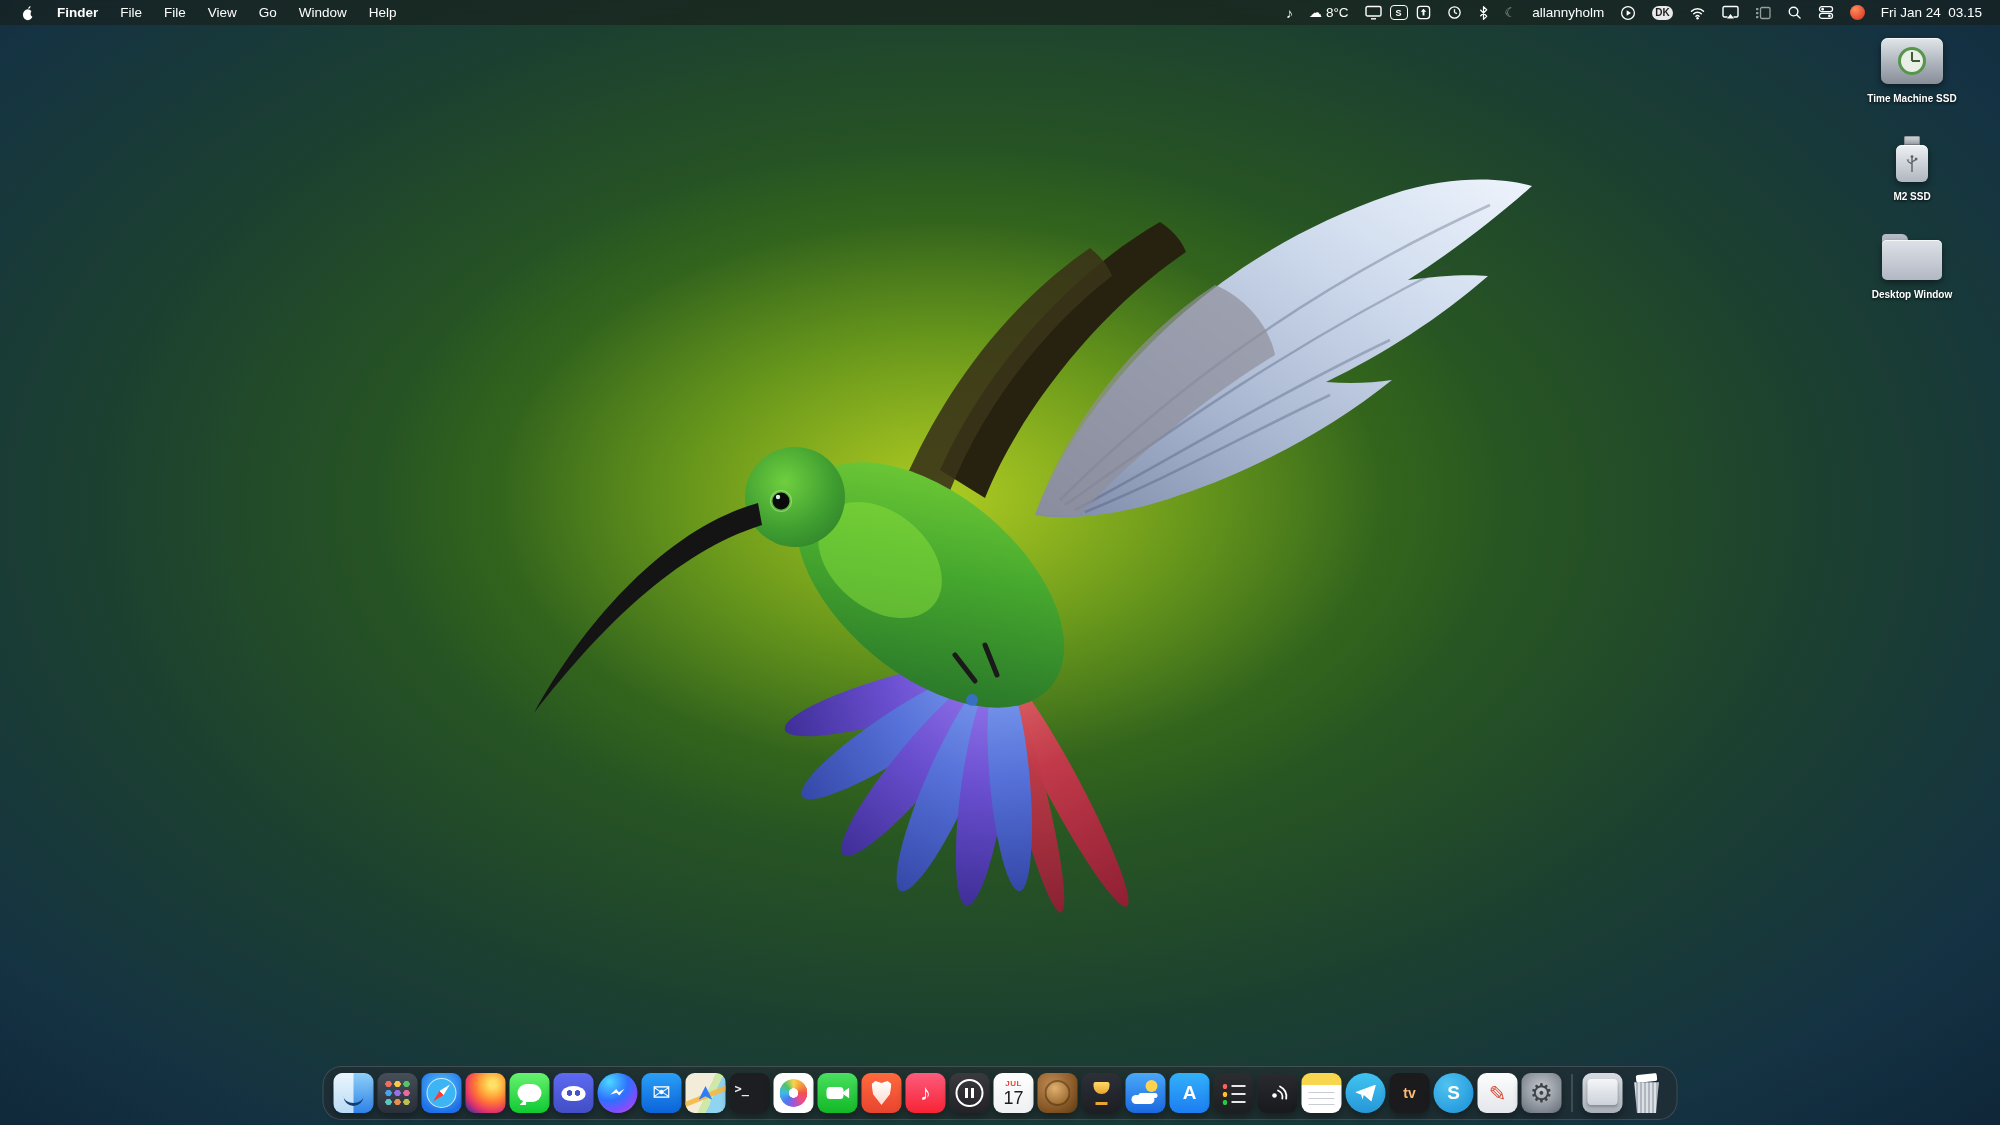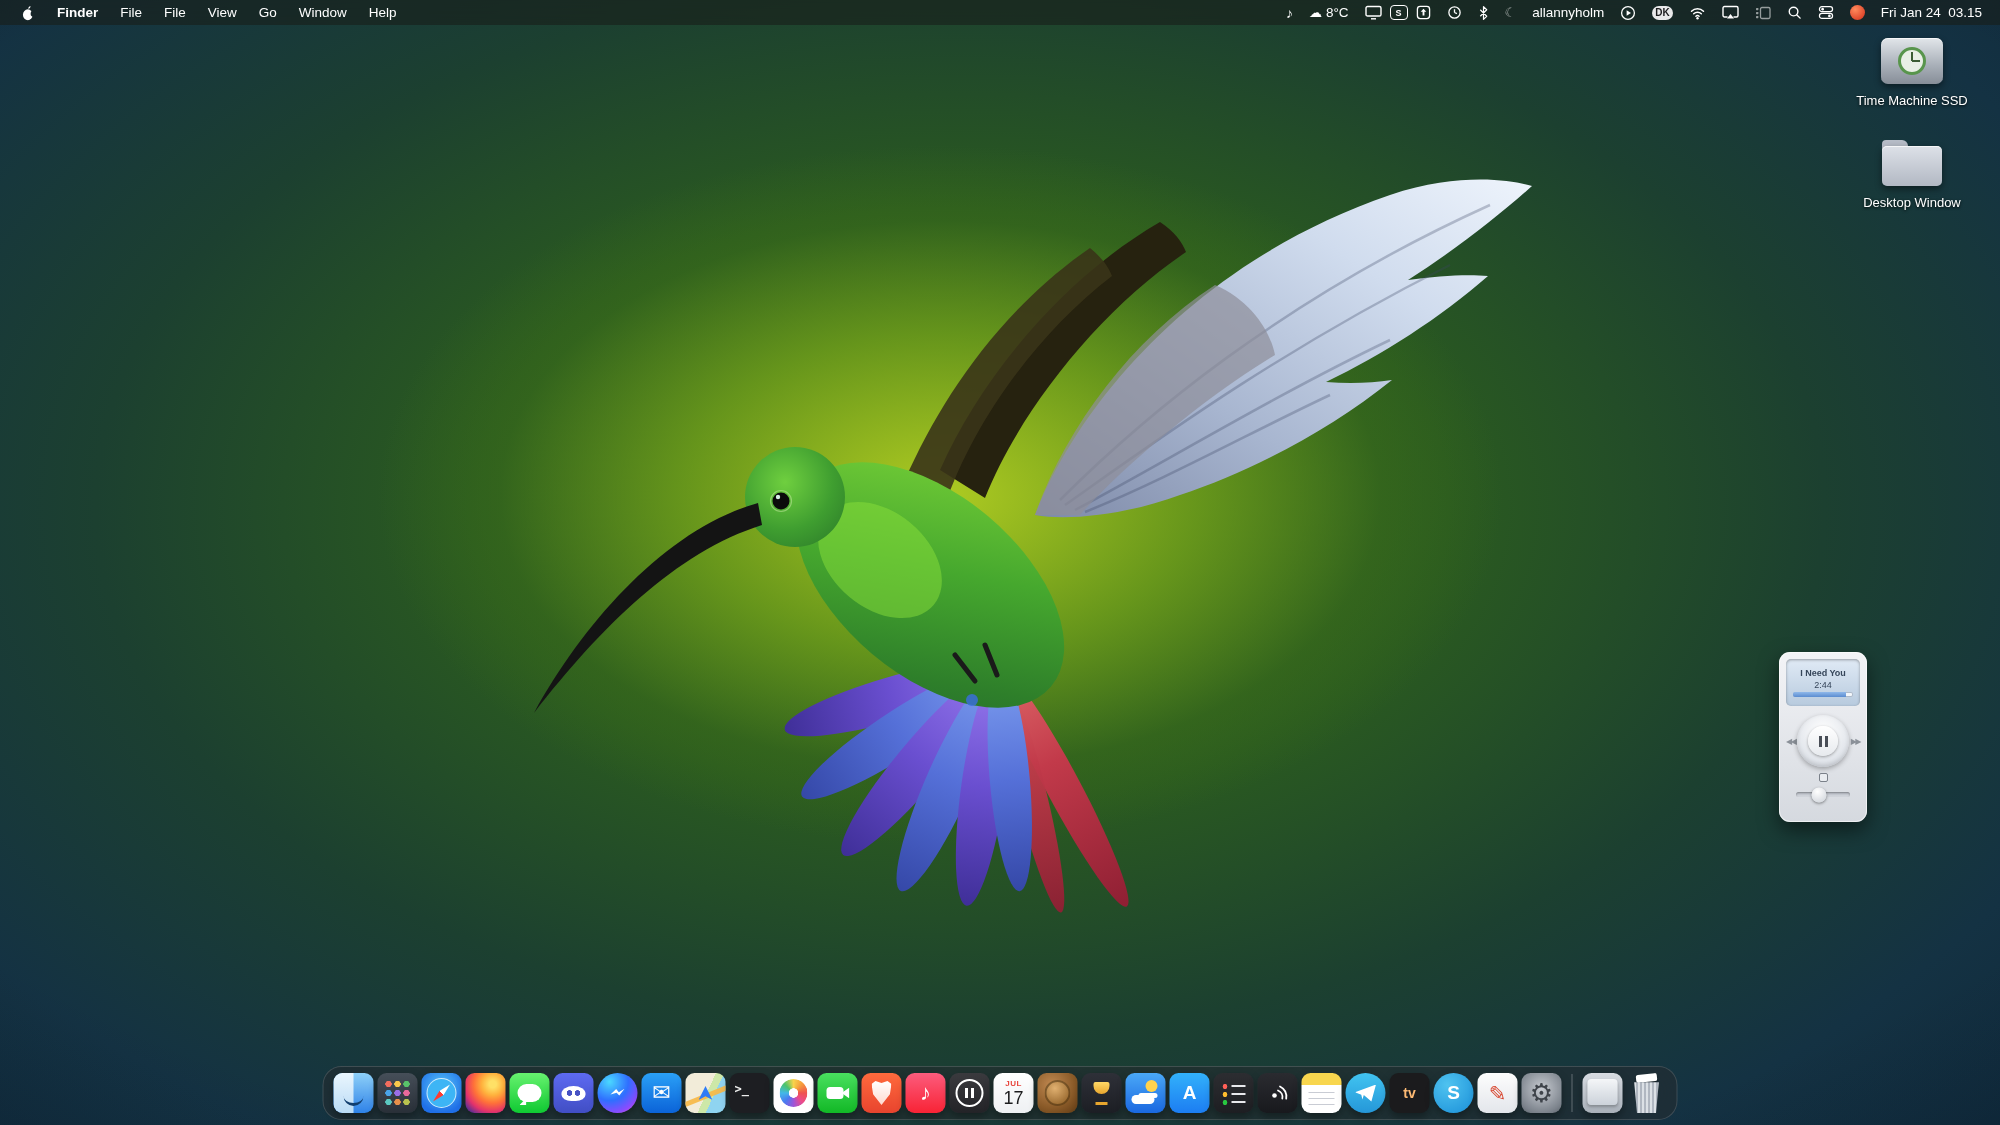--- a/index.html
+++ b/index.html
@@ -34,21 +34,21 @@
   .dk-badge { background:#e9e9ea; color:#1c1c1e; font-size:10px; font-weight:bold;
     padding:1px 3px; border-radius:7px; line-height:1.2; }
   .avatar-dot { width:15px; height:15px; border-radius:50%;
     background:radial-gradient(circle at 35% 30%, #ff8a5c, #e04a2e 70%, #b83420); }
   .mb-clock { white-space:pre; }
 
   
   .desktop-icons { position:absolute; top:38px; right:8px; z-index:5;
     display:flex; flex-direction:column; align-items:center; gap:32px; }
   .dicon { width:160px; display:flex; flex-direction:column; align-items:center; gap:9px; cursor:pointer; }
-  .dicon-label { font-size:13px; font-weight:normal; color:#fff; text-align:left;
+  .dicon-label { font-size:10px; font-weight:bold; color:#fff; text-align:left;
     text-shadow:0 1px 3px rgba(0,0,0,.9); }
   .icon-drive { width:62px; height:46px; border-radius:7px; position:relative;
     background:linear-gradient(180deg,#e2e6ea,#a8afb8 60%,#878e98);
     box-shadow:inset 0 1px 0 rgba(255,255,255,.7), 0 3px 7px rgba(0,0,0,.45); }
   .tm-ring { position:absolute; left:50%; top:50%; transform:translate(-50%,-50%);
     width:28px; height:28px; border-radius:50%; border:3.5px solid #58954c; background:#e9efe6; }
   .tm-ring::before { content:""; position:absolute; left:50%; top:50%; width:2px; height:9px;
     background:#3c5c34; transform:translate(-50%,-100%); }
   .tm-ring::after { content:""; position:absolute; left:50%; top:50%; width:8px; height:2px;
     background:#3c5c34; transform:translate(0,-50%); }
@@ -445,45 +445,39 @@
   </header>
 
   <div class="desktop-icons">
     <div class="dicon">
       <div class="icon-drive">
         <div class="tm-ring"></div>
       </div>
       <div class="dicon-label">Time Machine SSD</div>
     </div>
     <div class="dicon">
+      <div class="icon-usb">
+        <div class="usb-conn"></div>
+        <div class="usb-body">
+          <svg width="16" height="20" viewBox="0 0 16 20" fill="none" stroke="#5a6068" stroke-width="1.4">
+            <path d="M8,18 V4 M8,4 L8,3 M8,8 L12,5.5 M8,10 L4,7.5"></path>
+            <circle cx="8" cy="2.6" r="1.4" fill="#5a6068" stroke="none"></circle>
+            <rect x="10.9" y="3.8" width="2.4" height="2.4" fill="#5a6068" stroke="none"></rect>
+            <path d="M2.6,5.6 l2.6,0 -1.3,2.2 z" fill="#5a6068" stroke="none"></path>
+          </svg>
+        </div>
+      </div>
+      <div class="dicon-label">M2 SSD</div>
+    </div>
+    <div class="dicon">
       <div class="icon-folder"></div>
       <div class="dicon-label">Desktop Window</div>
     </div>
   </div>
 
-  <div class="music-widget">
-    <div class="mw-screen">
-      <div class="mw-title">I Need You</div>
-      <div class="mw-time">2:44</div>
-      <div class="mw-progress">
-        <div class="mw-progress-fill" style="width:88%"></div>
-      </div>
-    </div>
-    <div class="mw-pad">
-      <span class="mw-prev"></span>
-      <div class="mw-wheel">
-        <div class="mw-pause"></div>
-      </div>
-      <span class="mw-next"></span>
-    </div>
-    <div class="mw-stop"></div>
-    <div class="mw-volume">
-      <div class="mw-knob"></div>
-    </div>
-  </div>
 
   <div class="dock-wrap">
     <div class="dock">
       <div class="di di-finder clip"></div>
       <div class="di di-launchpad clip"></div>
       <div class="di di-safari clip"></div>
       <div class="di di-firefox clip"></div>
       <div class="di di-messages clip"></div>
       <div class="di di-discord clip"></div>
       <div class="di di-messenger clip"></div>

